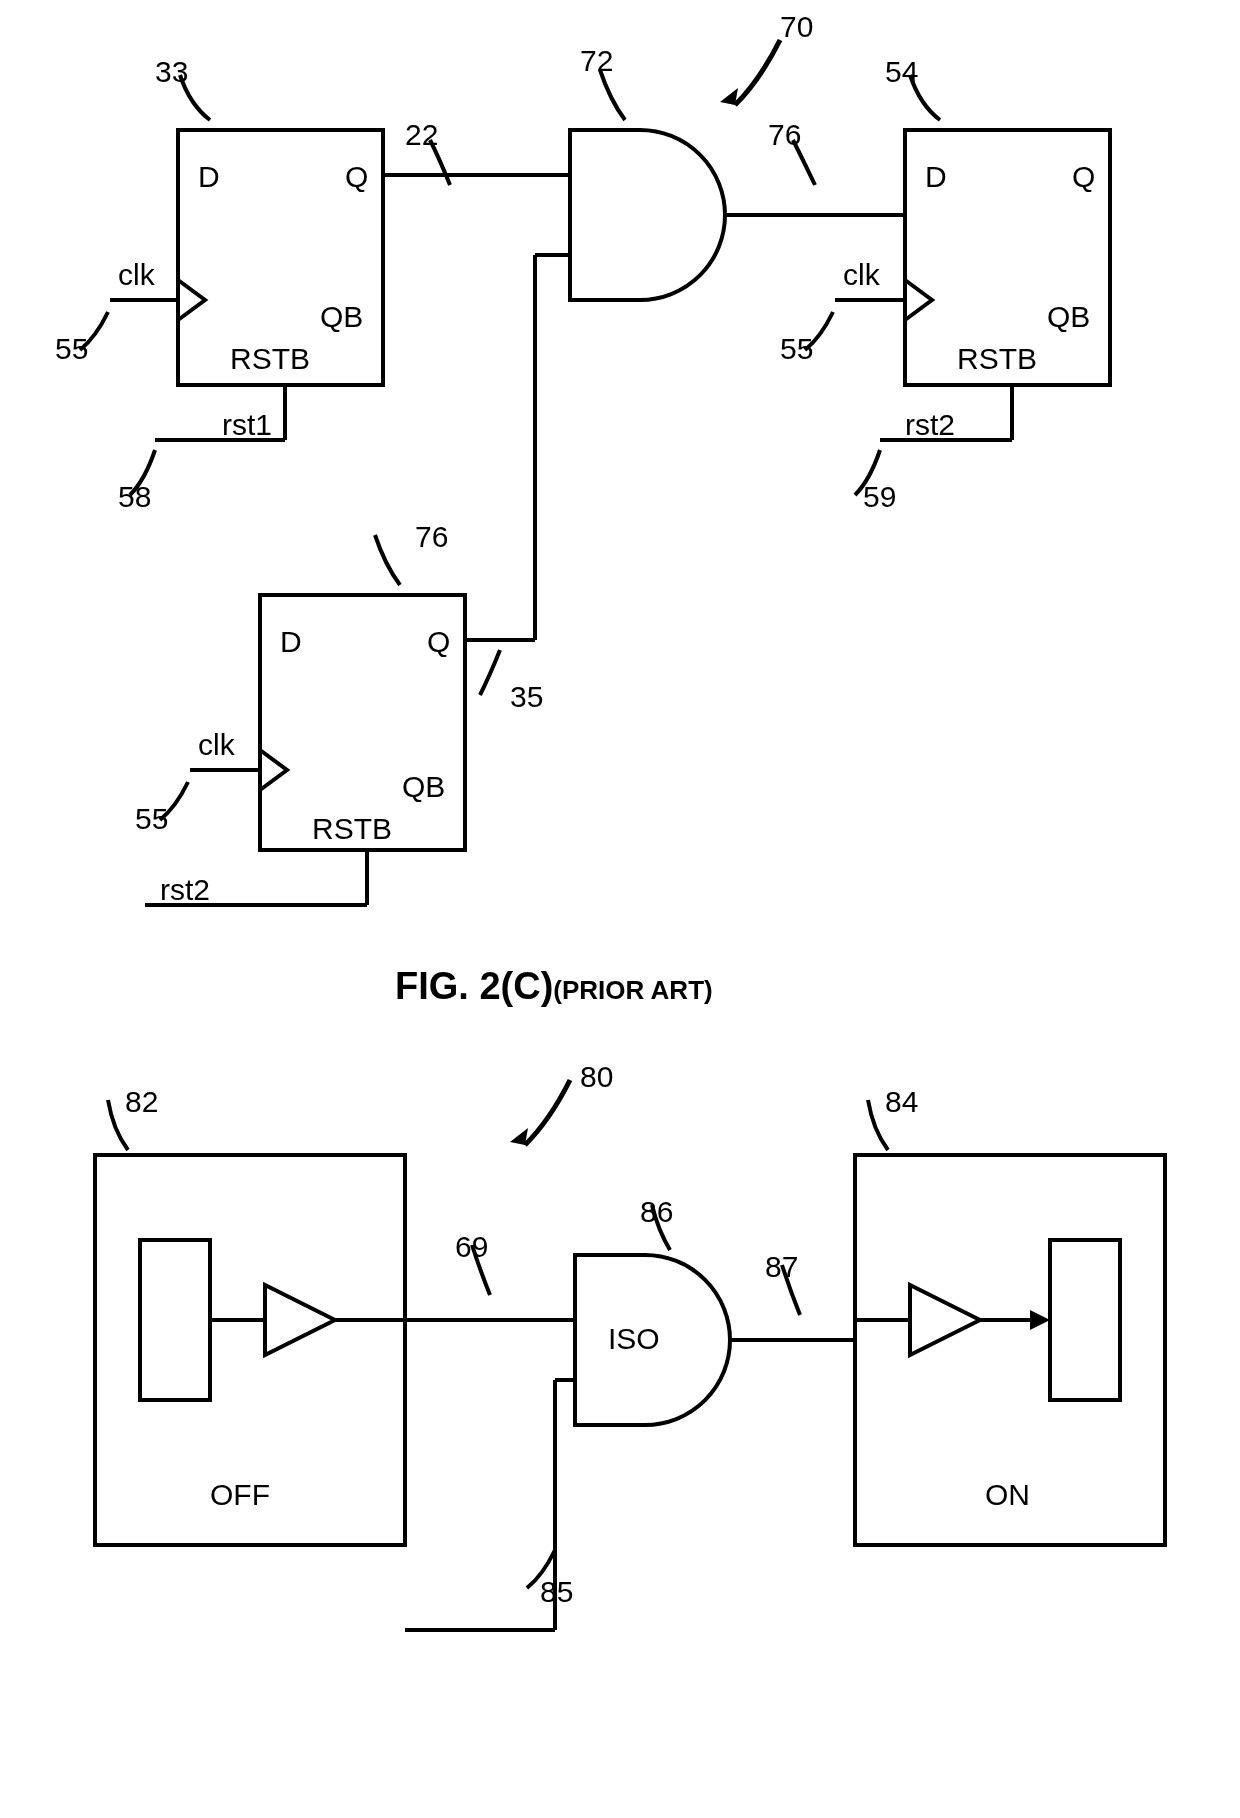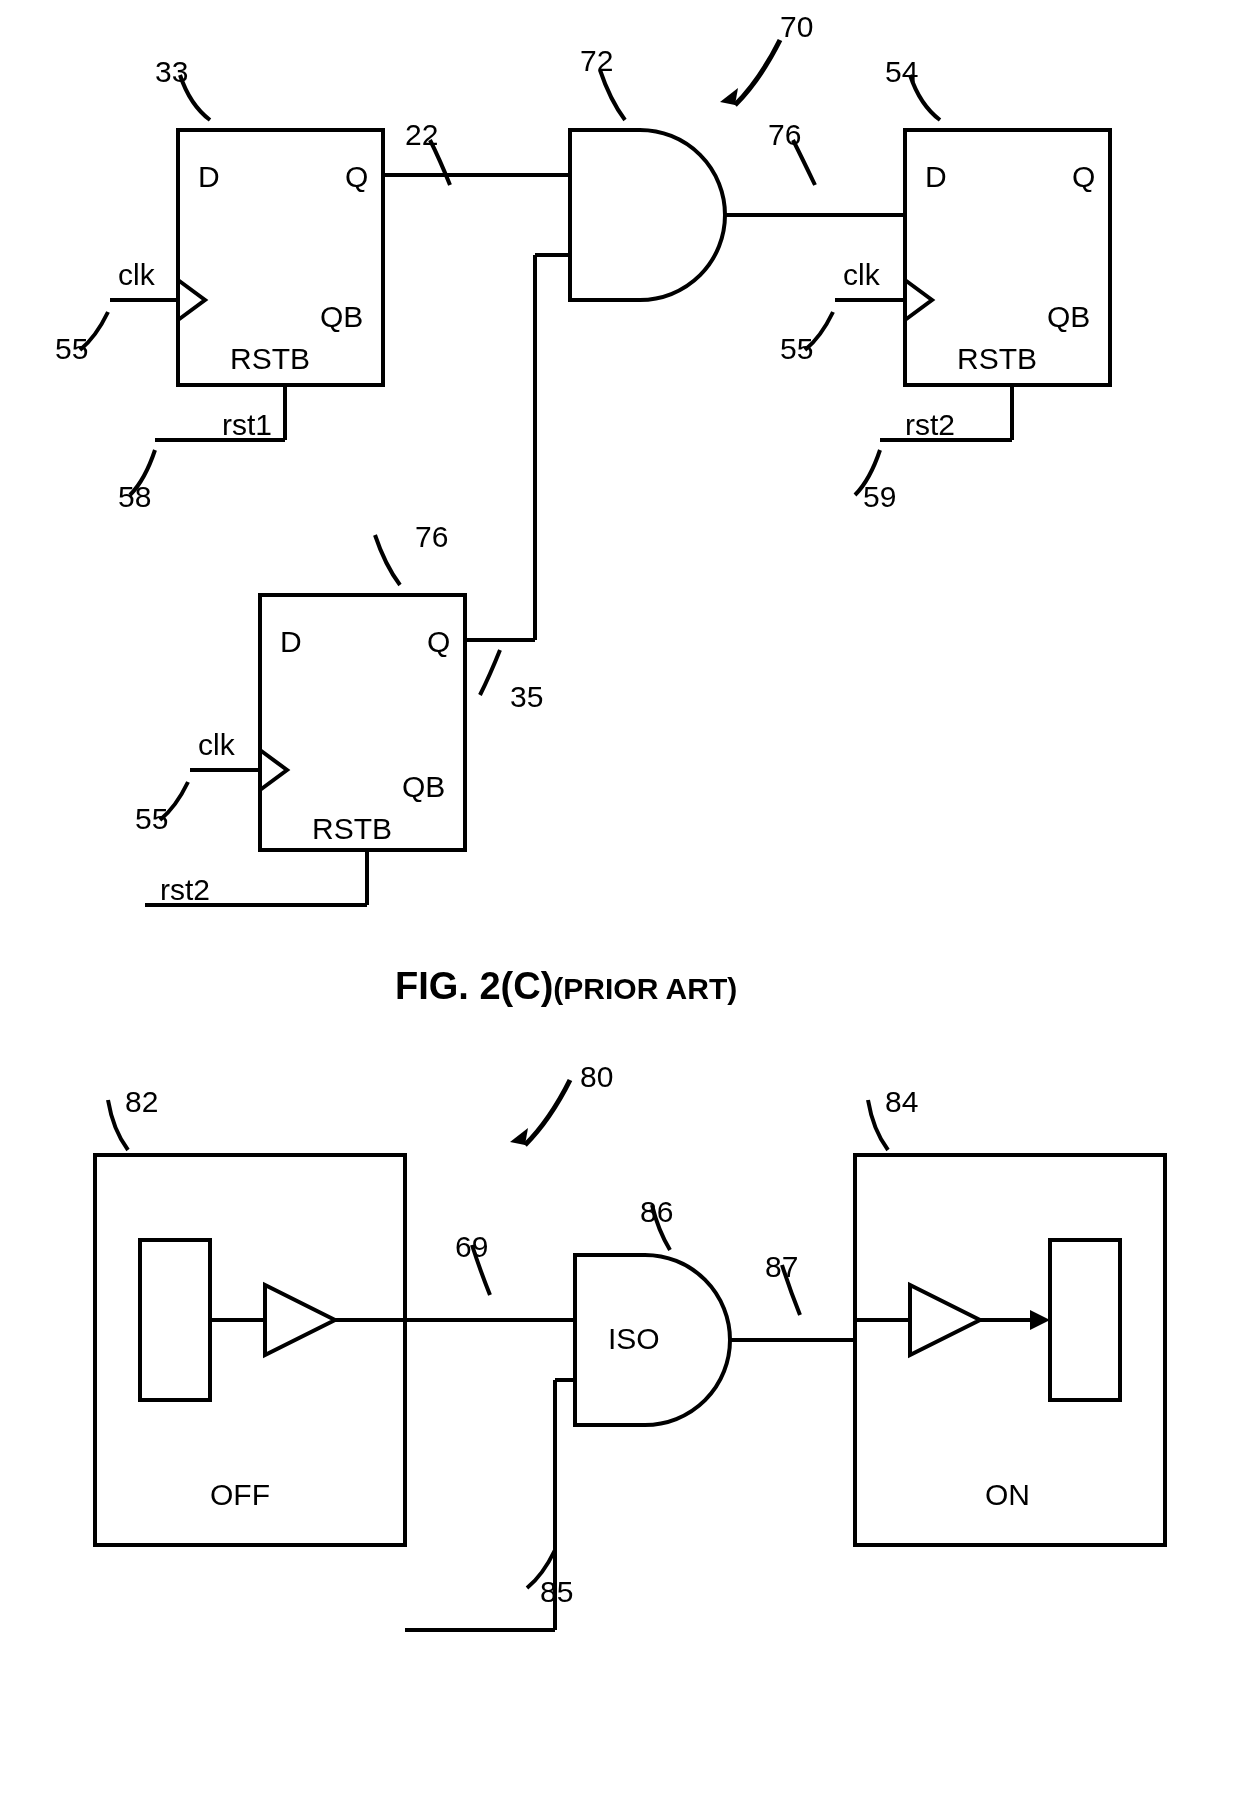--- a/index.html
+++ b/index.html
@@ -20,21 +20,21 @@
     color: #000;
     white-space: nowrap;
   }
   .caption {
     position: absolute;
     font-size: 38px;
     font-weight: bold;
     color: #000;
     white-space: nowrap;
   }
-  .caption .sub { font-size: 30px; font-weight: bold; }
+  .caption .sub { font-size: 26px; font-weight: bold; }
   svg {
     position: absolute;
     left: 0;
     top: 0;
     overflow: visible;
   }
 </style>
 </head>
 <body>
 

